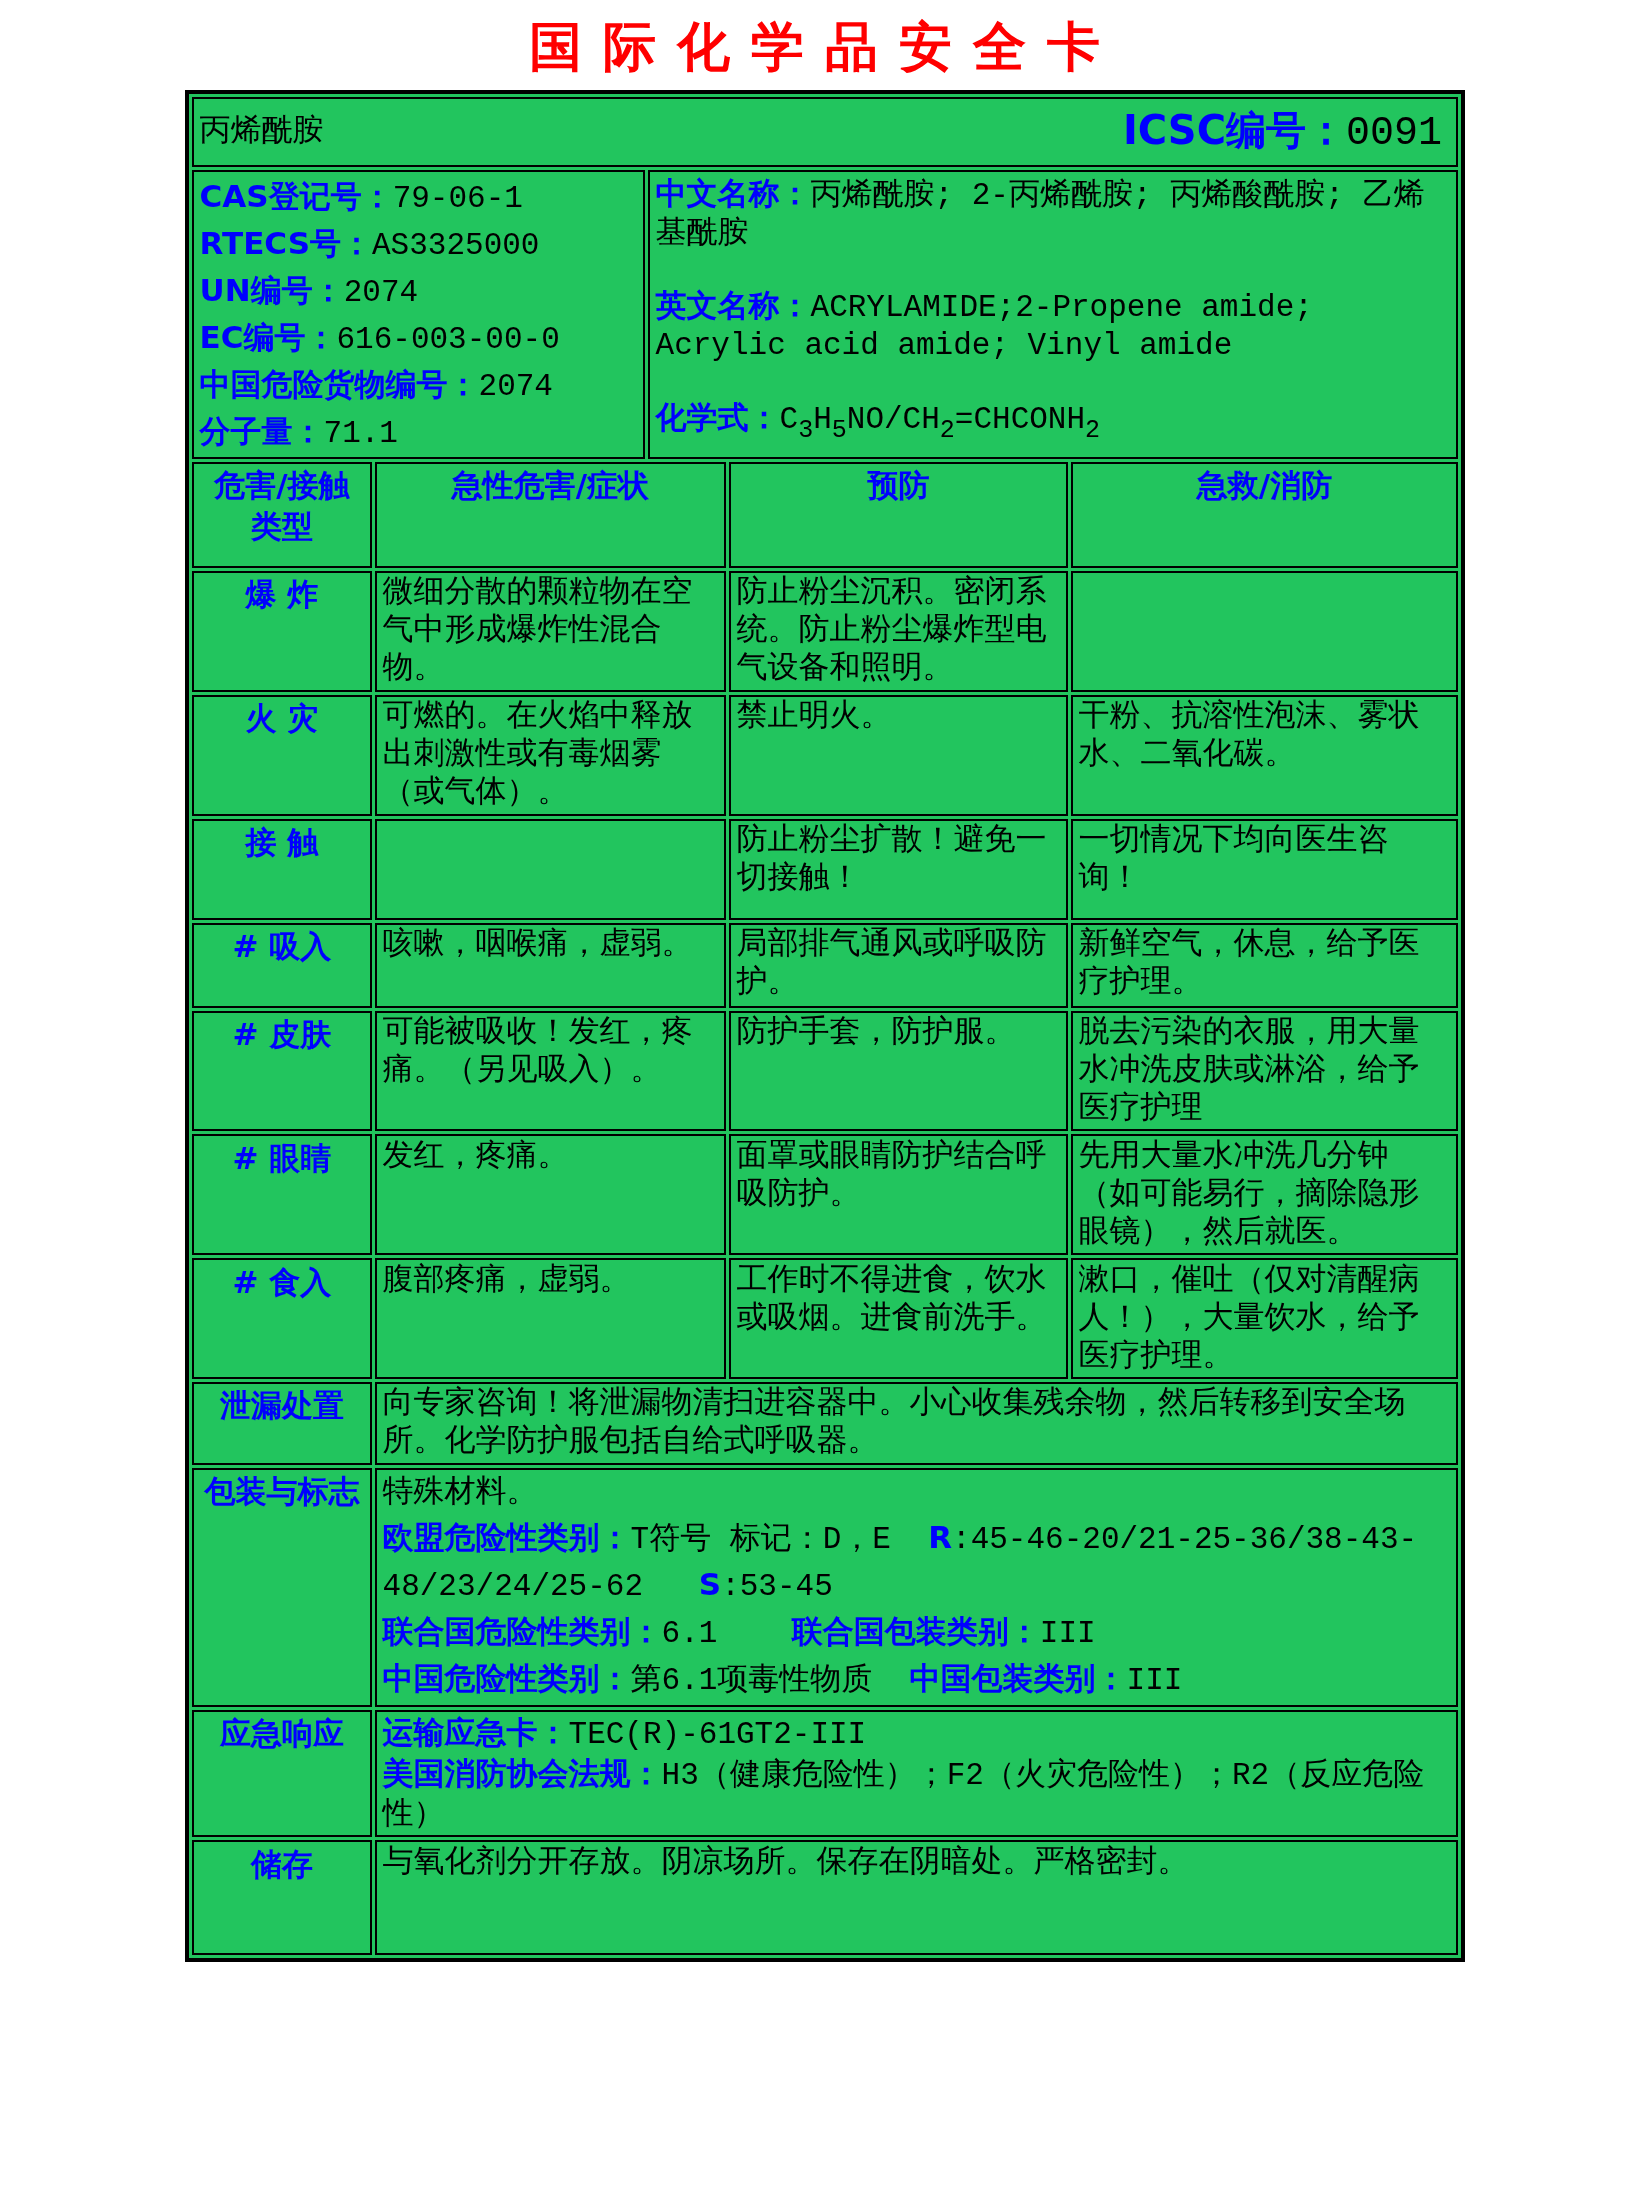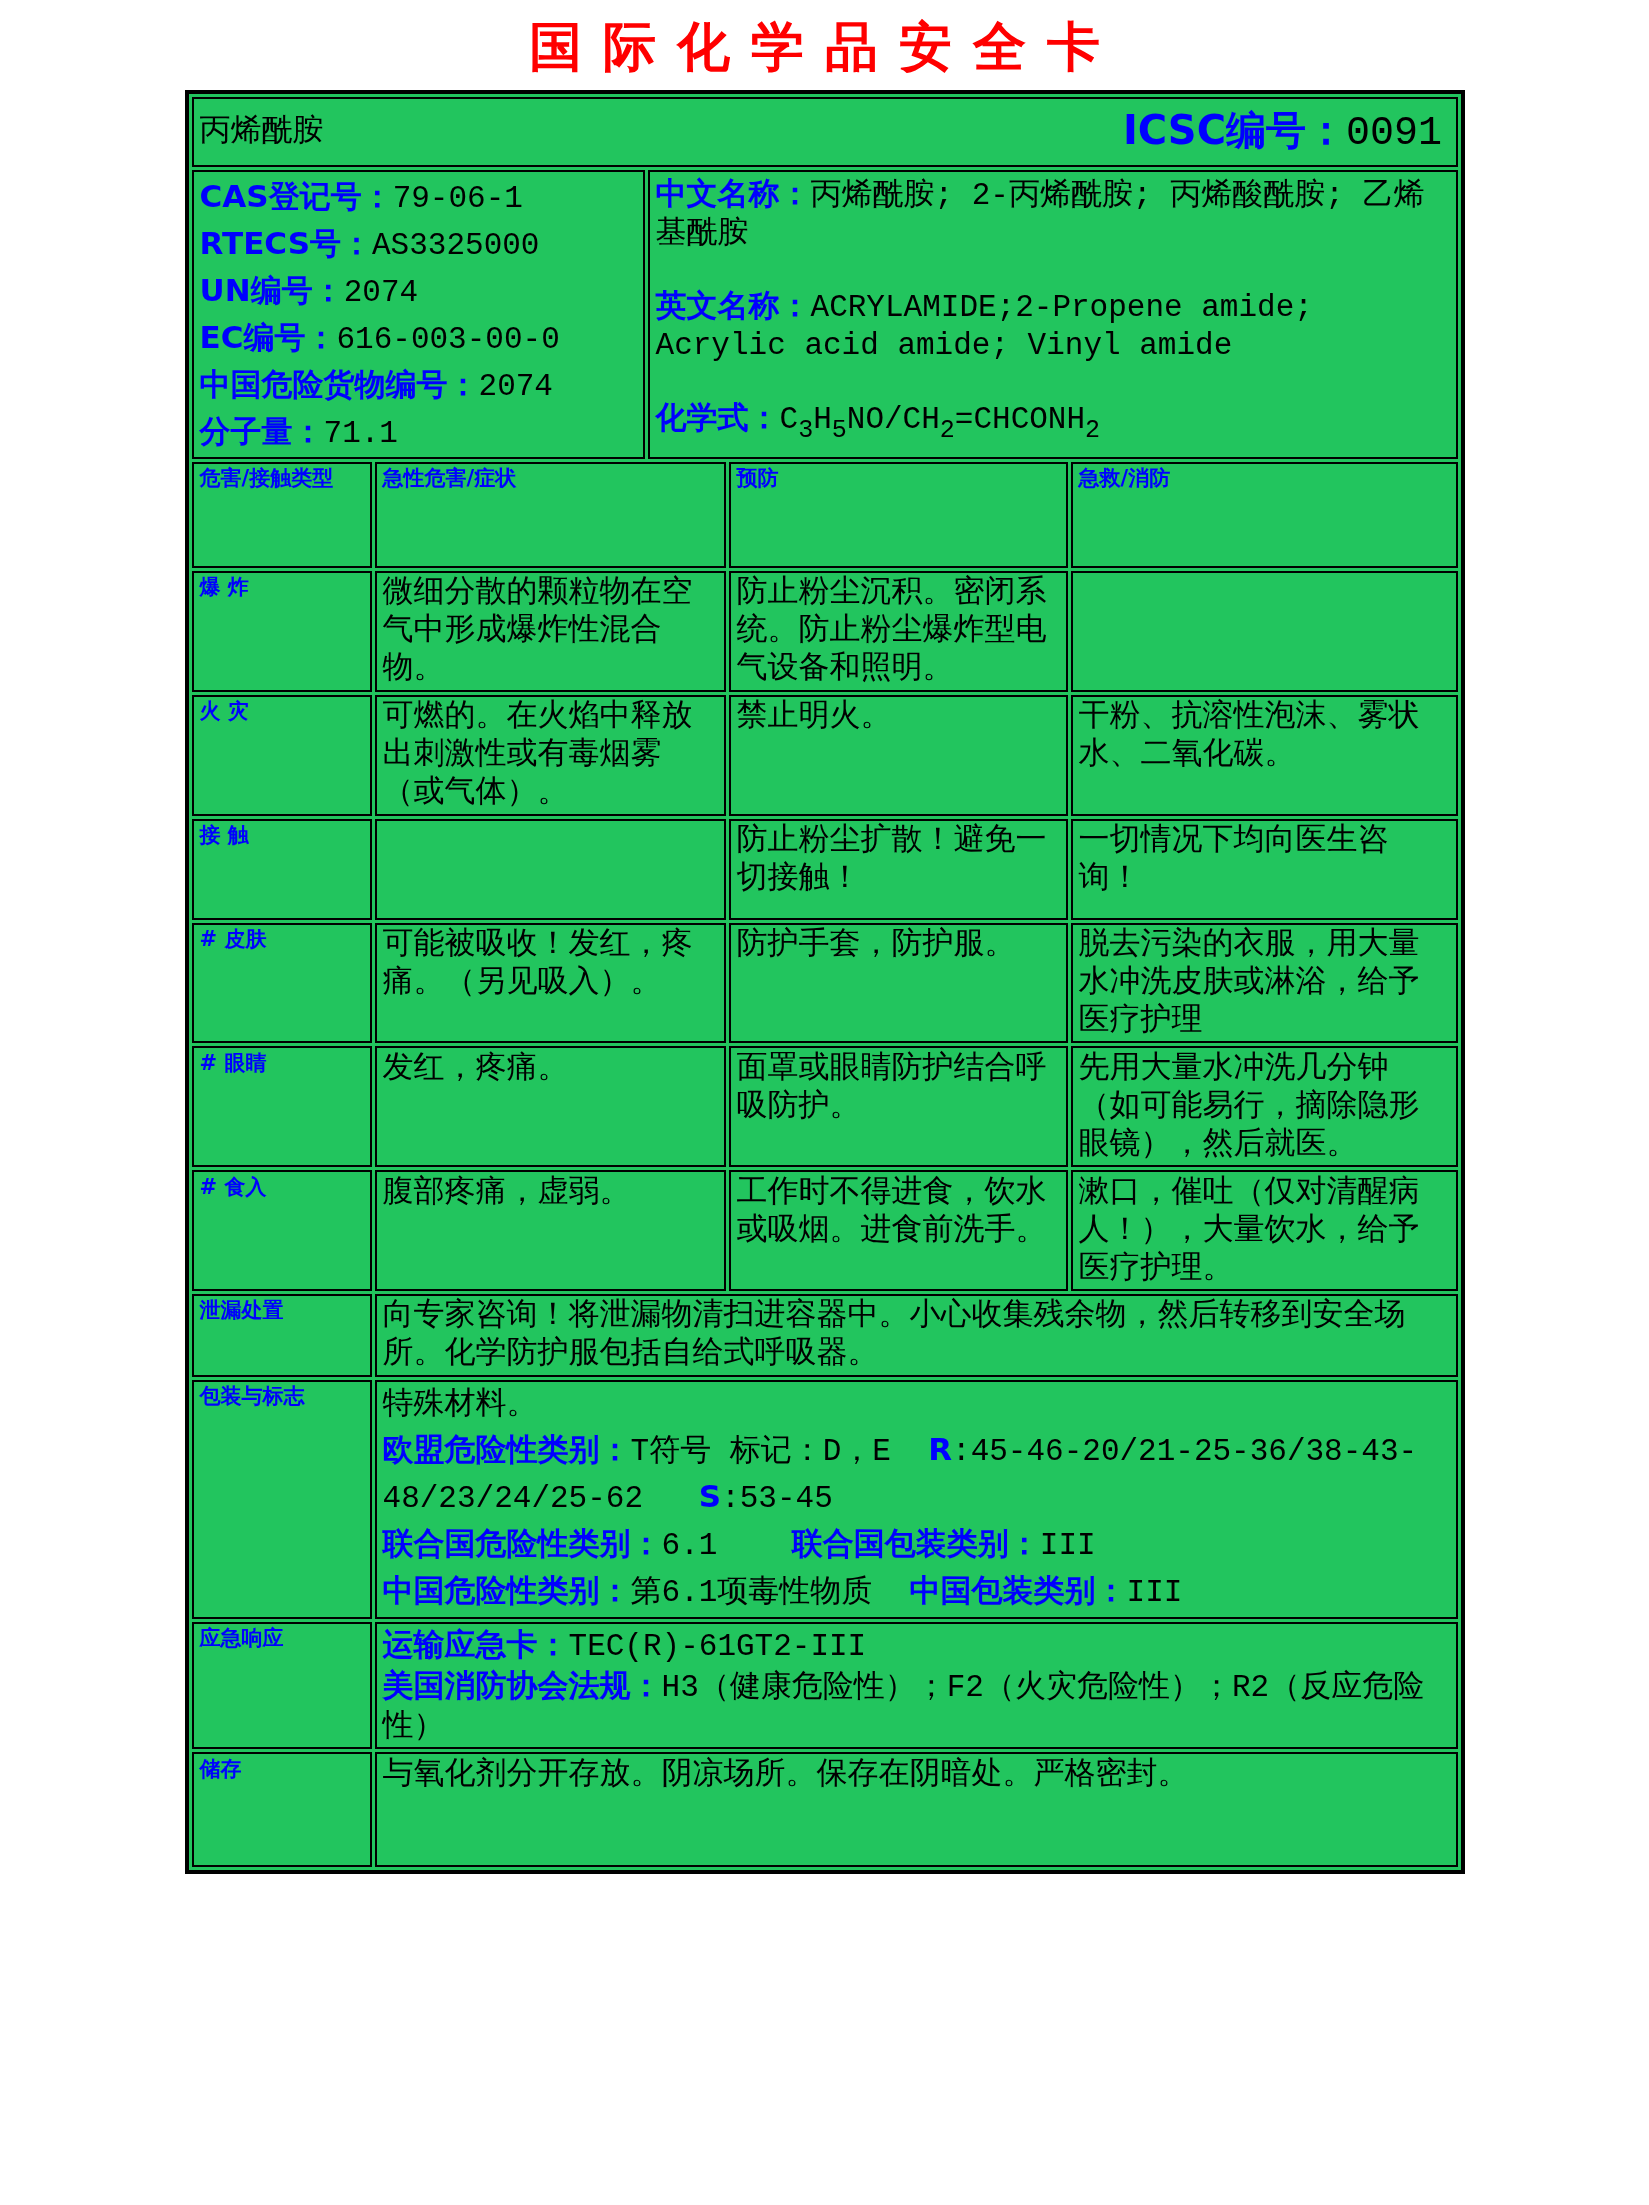--- a/index.html
+++ b/index.html
@@ -45,23 +45,23 @@
     color: #000000;
     font-family: "Liberation Mono", "Liberation Serif", "DejaVu Serif", serif;
     font-size: 31px;
     line-height: 38px;
   }
   
   .lbl, td.lbl {
     color: #0000ff;
     font-family: "DejaVu Sans", "Liberation Sans", sans-serif;
     font-weight: bold;
-    font-size: 21px;
+    font-size: 31px;
     line-height: 1.3;
-    text-align: left;
+    text-align: center;
     vertical-align: middle;
   }
   .seg-l {
     color: #0000ff;
     font-family: "DejaVu Sans", "Liberation Sans", sans-serif;
     font-weight: bold;
   }
   .rich { white-space: pre-wrap; }
   sub {
     font-size: 25px;
@@ -144,20 +144,26 @@
     <td class="v">干粉、抗溶性泡沫、雾状水、二氧化碳。</td>
   </tr>
 
   <tr style="height:101px">
     <td class="lbl">接 触</td>
     <td colspan="2" class="v"></td>
     <td class="v">防止粉尘扩散！避免一切接触！</td>
     <td class="v">一切情况下均向医生咨询！</td>
   </tr>
 
+  <tr style="height:85px">
+    <td class="lbl"># 吸入</td>
+    <td colspan="2" class="v">咳嗽，咽喉痛，虚弱。</td>
+    <td class="v">局部排气通风或呼吸防护。</td>
+    <td class="v">新鲜空气，休息，给予医疗护理。</td>
+  </tr>
 
   <tr style="height:120px">
     <td class="lbl"># 皮肤</td>
     <td colspan="2" class="v">可能被吸收！发红，疼痛。（另见吸入）。</td>
     <td class="v">防护手套，防护服。</td>
     <td class="v">脱去污染的衣服，用大量水冲洗皮肤或淋浴，给予医疗护理</td>
   </tr>
 
   <tr style="height:120px">
     <td class="lbl"># 眼睛</td>

